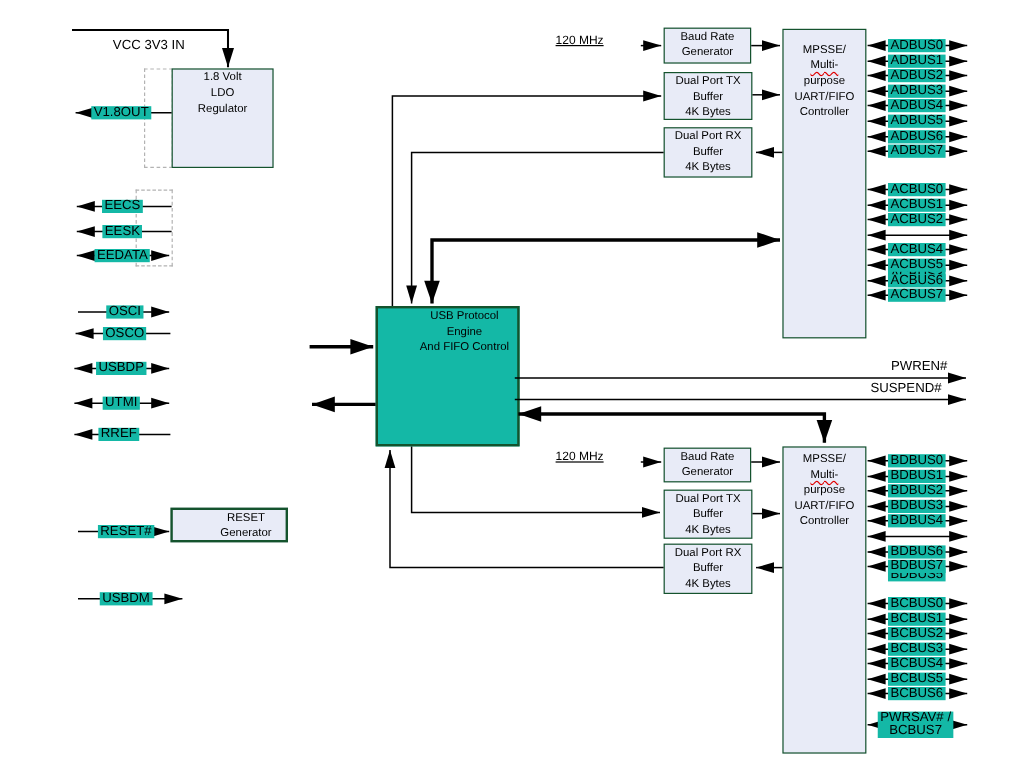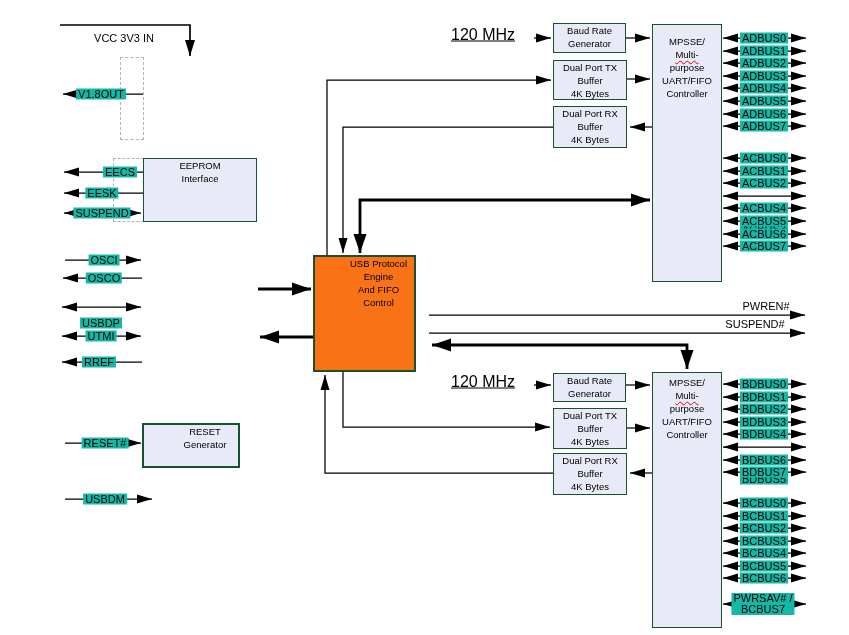--- a/index.html
+++ b/index.html
@@ -6,43 +6,44 @@
   #stage{position:relative;width:849px;height:635px;background:#fff;overflow:hidden;
          font-family:"Liberation Sans","DejaVu Sans",sans-serif;color:#000;}
   .block{position:absolute;background:#e8ebf7;border:4px solid #14532d;box-sizing:border-box;
          display:flex;justify-content:center;z-index:1;}
   .block-text{text-align:center;font-size:9.5px;line-height:13px;}
   .dashed-box{position:absolute;border:1px dashed #b3b3b3;box-sizing:border-box;z-index:0;background:#fff;}
   svg.wires{position:absolute;left:0;top:0;z-index:2;pointer-events:none;}
   .lbl{position:absolute;transform:translate(-50%,-50%);font-size:11px;line-height:11px;
        white-space:pre-line;text-align:center;z-index:3;}
   .lbl.bg{background:#14b8a6;padding:0 2px;}
-  .lbl.u{text-decoration:underline;font-size:16px;}
+  .lbl.u{text-decoration:underline;font-size:10px;}
   .squiggle{text-decoration-line:underline;text-decoration-style:wavy;text-decoration-color:#e00000;
             text-decoration-thickness:1px;text-underline-offset:2px;}
 </style>
 </head>
 <body>
 
 <div id="stage">
     <div class="dashed-box" style="left: 120px; top: 57px; width: 24px; height: 83px;"></div>
     <div class="dashed-box" style="left: 113px; top: 158px; width: 31px; height: 64px;"></div>
-    <div class="block" style="left: 143px; top: 158px; width: 114px; height: 64px; border-width: 1px; background: rgb(232, 235, 247);">
-      <div class="block-text">
-        <div>EEPROM</div>
-        <div>Interface</div>
-      </div>
-    </div>
-    <div class="block" style="left: 142px; top: 423px; width: 98px; height: 45px; border-width: 2px; background: rgb(232, 235, 247); padding-left: 28px;">
+    <div class="block" style="left: 143px; top: 57px; width: 85px; height: 83px; border-width: 1px; background: rgb(232, 235, 247);">
+      <div class="block-text">
+        <div>1.8 Volt</div>
+        <div>LDO</div>
+        <div>Regulator</div>
+      </div>
+    </div>
+    <div class="block" style="left: 142px; top: 423px; width: 98px; height: 29px; border-width: 2px; background: rgb(232, 235, 247); padding-left: 28px;">
       <div class="block-text">
         <div>RESET</div>
         <div>Generator</div>
       </div>
     </div>
-    <div class="block" style="left: 313px; top: 255px; width: 103px; height: 117px; border-width: 2px; background: #f97316; padding-left: 28px;">
+    <div class="block" style="left: 313px; top: 255px; width: 120px; height: 117px; border-width: 2px; background: #14b8a6; padding-left: 28px;">
       <div class="block-text">
         <div>USB Protocol Engine</div>
         <div>And FIFO Control</div>
       </div>
     </div>
     <div class="block" style="left: 553px; top: 23px; width: 73px; height: 30px; border-width: 1.5px; background: rgb(232, 235, 247);">
       <div class="block-text">
         <div>Baud Rate</div>
         <div>Generator</div>
       </div>
@@ -290,26 +291,26 @@
     <div class="lbl bg" style="left: 764px; top: 516px;">BCBUS1</div>
     <div class="lbl bg" style="left: 764px; top: 528px;">BCBUS2</div>
     <div class="lbl bg" style="left: 764px; top: 541px;">BCBUS3</div>
     <div class="lbl bg" style="left: 764px; top: 553px;">BCBUS4</div>
     <div class="lbl bg" style="left: 764px; top: 566px;">BCBUS5</div>
     <div class="lbl bg" style="left: 764px; top: 578px;">BCBUS6</div>
     <div class="lbl bg" style="left: 763px; top: 604px;">PWRSAV# /
 BCBUS7</div>
     <div class="lbl" style="left: 124px; top: 38px;">VCC 3V3 IN</div>
     <div class="lbl bg" style="left: 101px; top: 94px;">V1.8OUT</div>
-    <div class="lbl bg" style="left: 102px; top: 172px; margin-left: 18px;">EECS</div>
+    <div class="lbl bg" style="left: 102px; top: 172px;">EECS</div>
     <div class="lbl bg" style="left: 102px; top: 193px;">EESK</div>
-    <div class="lbl bg" style="left: 102px; top: 213px;">SUSPEND</div>
+    <div class="lbl bg" style="left: 102px; top: 213px;">EEDATA</div>
     <div class="lbl bg" style="left: 104px; top: 260px;">OSCI</div>
     <div class="lbl bg" style="left: 104px; top: 278px;">OSCO</div>
-    <div class="lbl bg" style="left: 101px; top: 307px; margin-top: 16px;">USBDP</div>
+    <div class="lbl bg" style="left: 101px; top: 307px;">USBDP</div>
     <div class="lbl bg" style="left: 101px; top: 336px;">UTMI</div>
     <div class="lbl bg" style="left: 99px; top: 362px;">RREF</div>
     <div class="lbl bg" style="left: 105px; top: 443px;">RESET#</div>
     <div class="lbl bg" style="left: 105px; top: 499px;">USBDM</div>
     <div class="lbl u" style="left: 483px; top: 34px;">120 MHz</div>
     <div class="lbl u" style="left: 483px; top: 381px;">120 MHz</div>
     <div class="lbl" style="left: 766px; top: 306px;">PWREN#</div>
     <div class="lbl" style="left: 755px; top: 324px;">SUSPEND#</div>
   </div>
 

